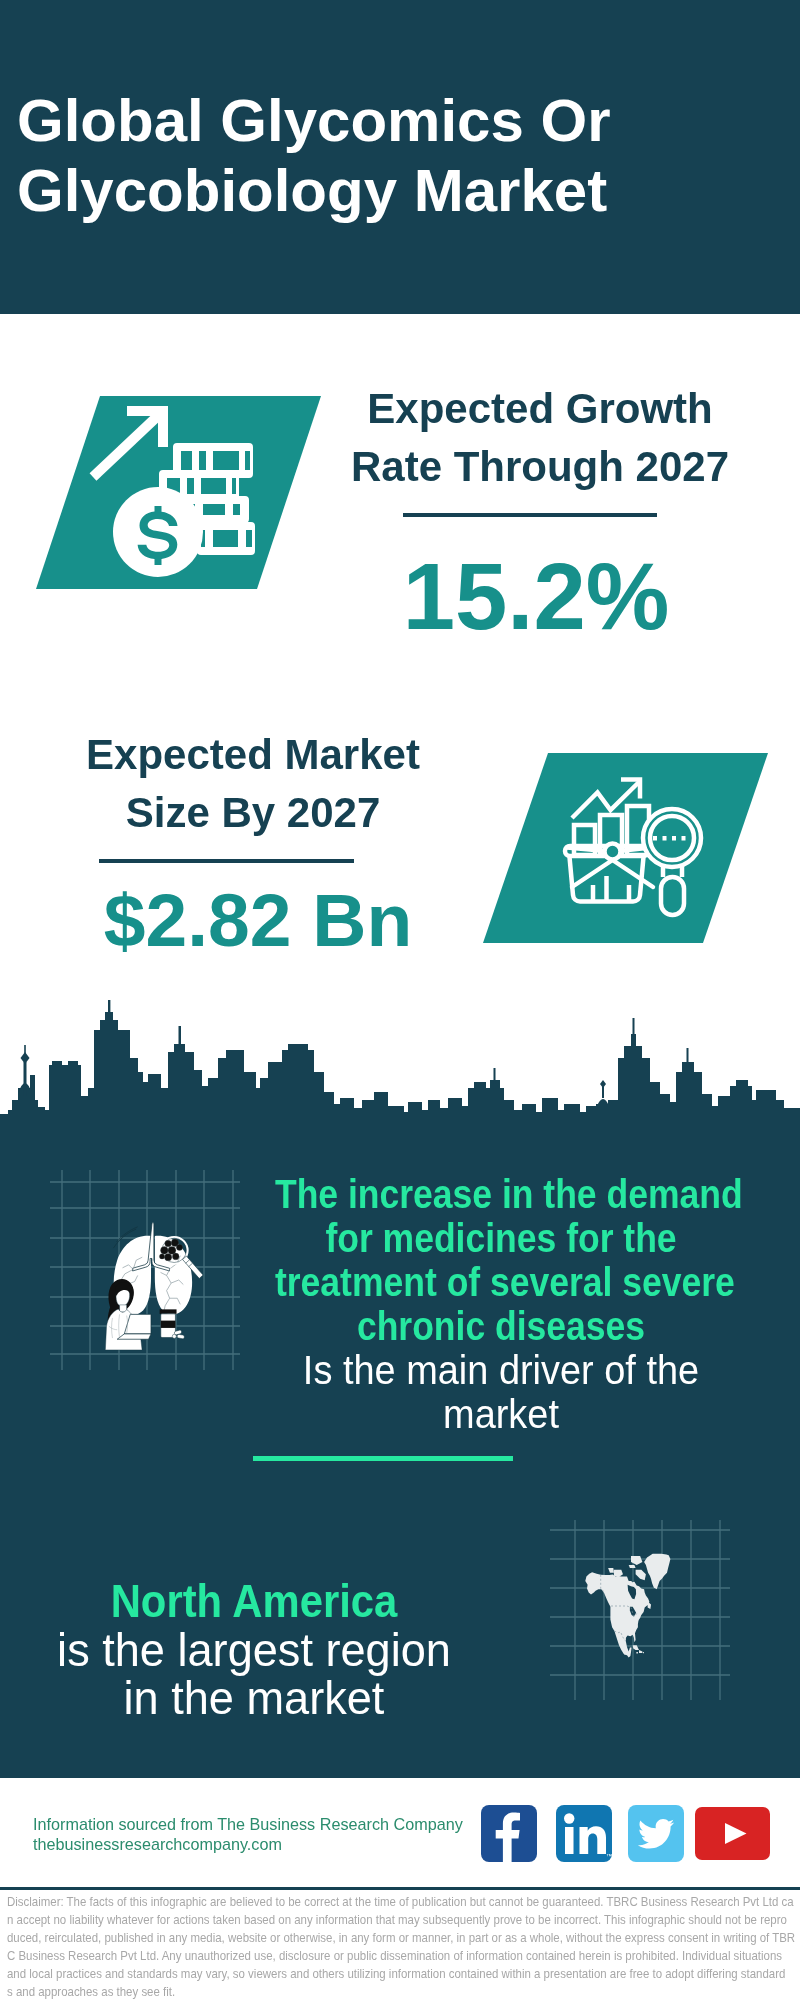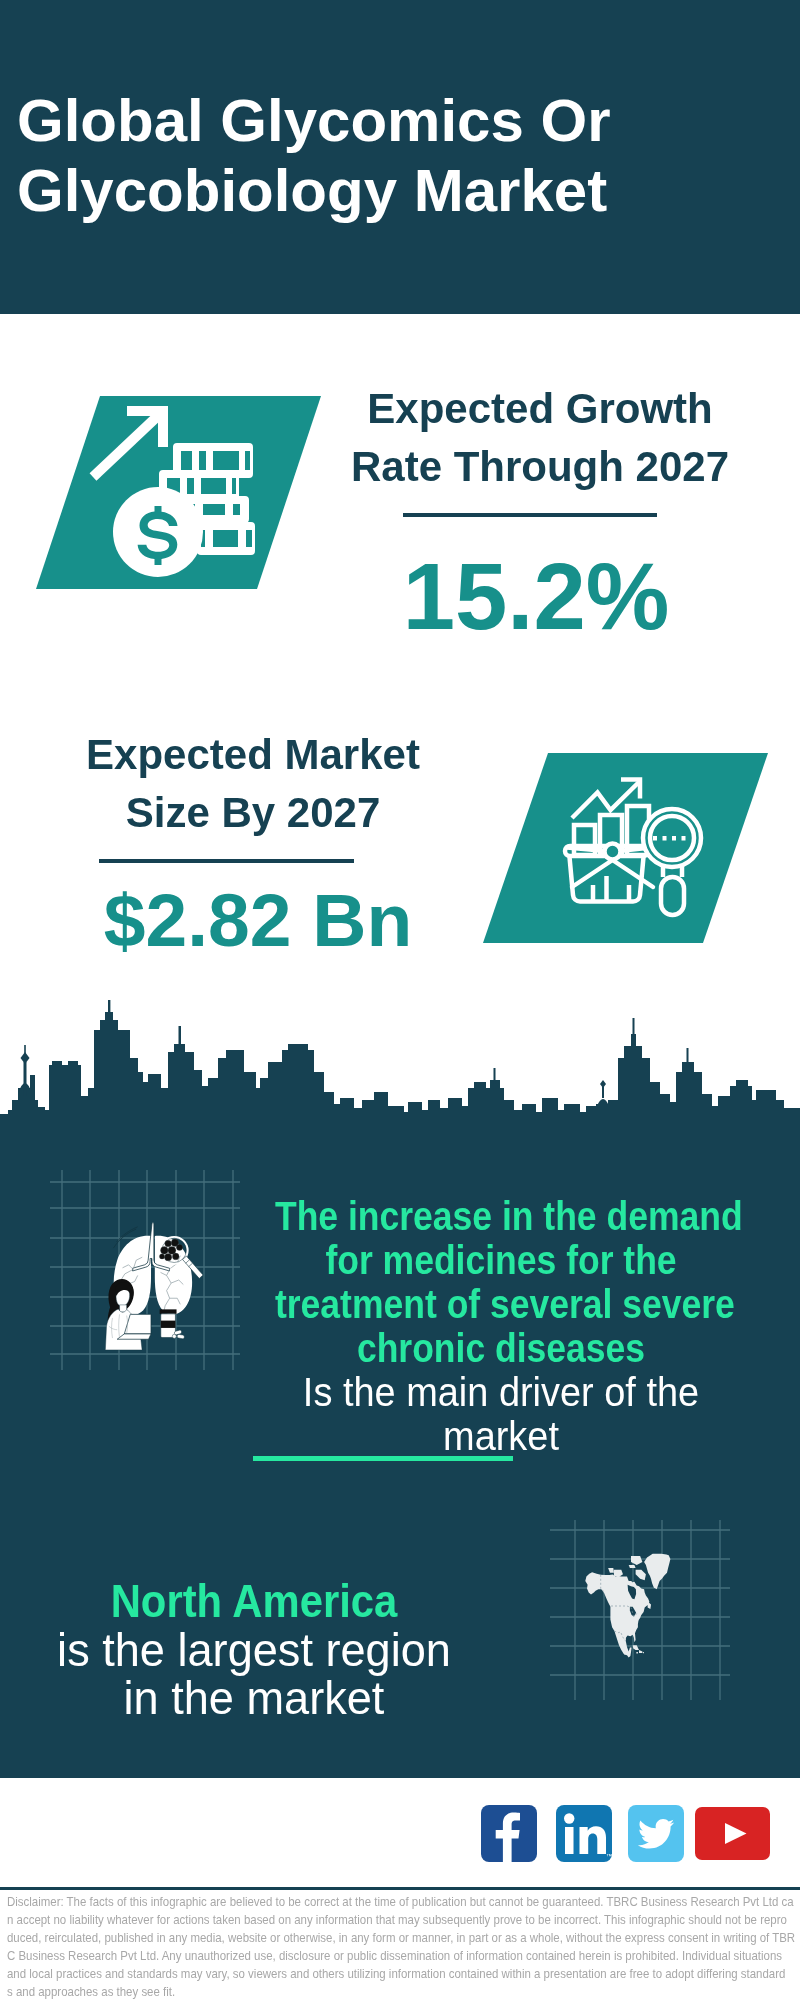--- a/index.html
+++ b/index.html
@@ -18,21 +18,21 @@
   .stat-title{position:absolute;color:#164152;font-weight:bold;font-size:42px;
               line-height:58px;text-align:center;}
   .stat-rule{position:absolute;height:4px;background:#164152;}
   .stat-value{position:absolute;color:#17908B;font-weight:bold;font-size:94px;
               line-height:94px;text-align:center;}
 
   
   .dark{position:absolute;left:0;top:1122px;width:800px;height:656px;background:#164152;}
   .sky{position:absolute;left:0;top:1000px;width:800px;height:130px;}
 
-  .drv-text{position:absolute;text-align:center;margin-top:22px;}
+  .drv-text{position:absolute;text-align:center;}
   .drv-hi{color:#26E8A0;font-weight:bold;font-size:41px;line-height:44px;display:block;
           white-space:nowrap;transform:scaleX(0.866);}
   .drv-lo{color:#ffffff;font-weight:normal;font-size:41px;line-height:44px;display:block;
           white-space:nowrap;transform:scaleX(0.925);}
   .drv-rule{position:absolute;height:5px;background:#26E8A0;}
 
   .reg-text{position:absolute;text-align:center;}
   .reg-hi{color:#26E8A0;font-weight:bold;font-size:47px;line-height:48.5px;display:block;
           white-space:nowrap;transform:scaleX(0.89);}
   .reg-lo{color:#ffffff;font-weight:normal;font-size:47px;line-height:48.5px;display:block;
@@ -262,20 +262,24 @@
       <path d="M627.6 1584.8 L631.0 1586.3 L633.9 1587.1 L635.9 1589.3 L636.1 1593.9 L634.4 1599.2 L632.1 1598.4 L629.9 1594.6 L628.1 1590.8 Z"></path>
       <path d="M629.9 1606.7 L632.7 1606.7 L636.1 1612.8 L633.9 1616.6 L631.6 1615.1 L629.9 1610.5 Z"></path>
     </g>
     <g fill="none" stroke="#7e949d" stroke-width="0.6" stroke-dasharray="2 2">
       <path d="M600.7 1574.8 L600.7 1588.9 L604.1 1591.6"></path>
       <path d="M611.0 1606.0 L618.4 1606.0 L627.0 1606.0 L631.0 1607.5 L633.9 1616.6 L636.1 1614.3 L637.9 1612.0"></path>
       <path d="M614.4 1631.0 L617.9 1632.8 L620.7 1632.0 L622.4 1636.3 L624.7 1640.2 L625.9 1641.0"></path>
     </g>
   </svg>
 
+  <div class="src">
+    <div>Information sourced from The Business Research Company</div>
+    <div>thebusinessresearchcompany.com</div>
+  </div>
 
   <div class="soc" style="left:481px;background:#1D4E93;">
     <svg viewBox="0 0 56 57" width="56" height="57">
       <path fill="#ffffff" d="M30.6 57 V33.5 h6.9 l1.1 -8.5 h-8 v-5.4 c0 -2.5 0.7 -4.1 4.2 -4.1
             h4.2 v-7.6 c-0.8 -0.1 -3.4 -0.4 -6.4 -0.4 c-6.4 0 -10.7 3.9 -10.7 11.1 v6.4 h-7.2 v8.5
             h7.2 V57 z"></path>
     </svg>
   </div>
   <div class="soc" style="left:556px;background:#1076B1;">
     <svg viewBox="0 0 56 57" width="56" height="57">

